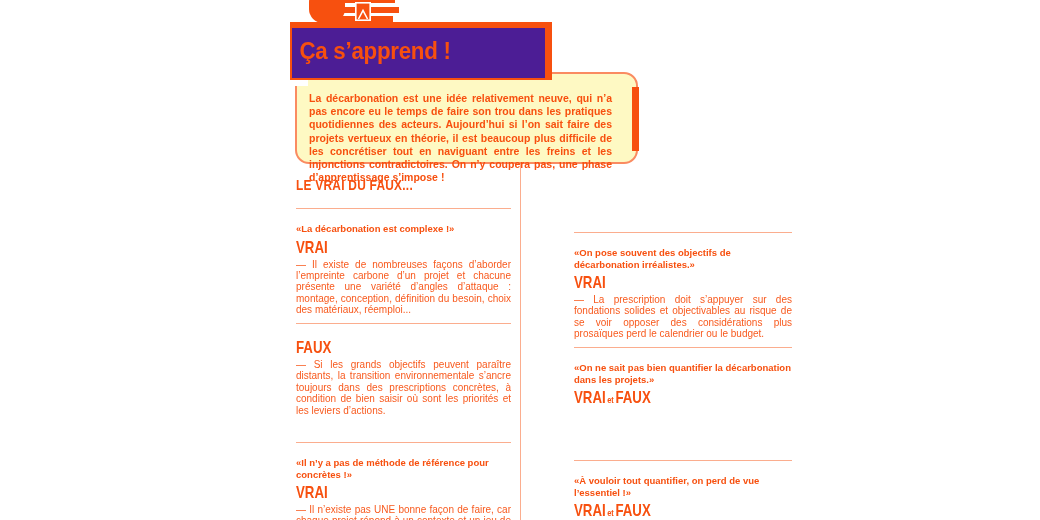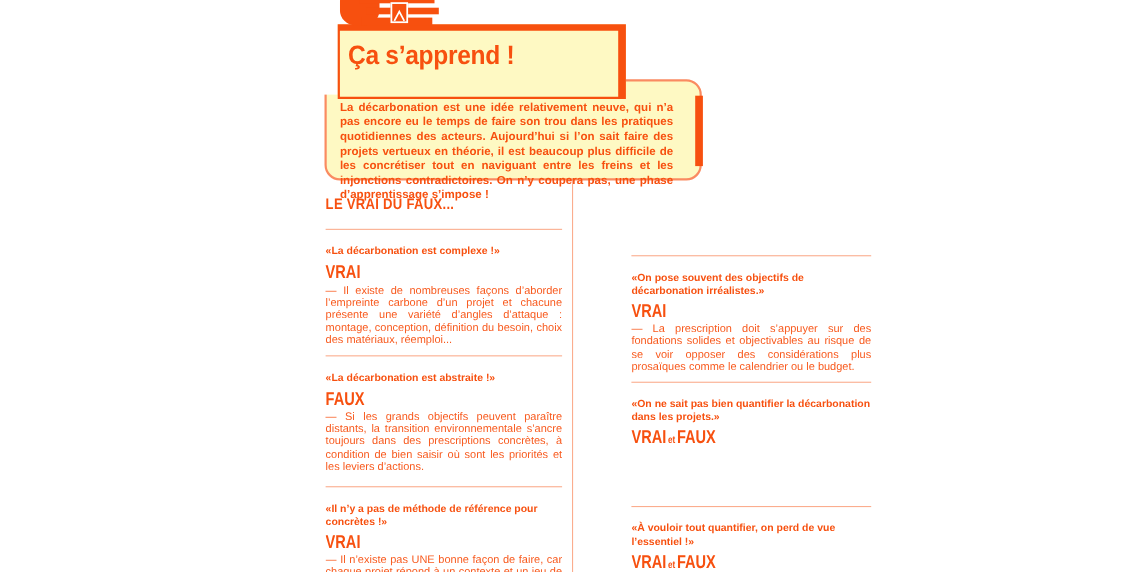--- a/index.html
+++ b/index.html
@@ -7,22 +7,22 @@
   .page {
     position:relative; width:1040px; height:520px; background:#ffffff;
     overflow:hidden; font-family:"Liberation Sans", sans-serif; margin:0 auto;
   }
 
   
   .book-icon { position:absolute; left:309px; top:0; width:90px; height:23px; z-index:4; }
 
   
   .title-box {
-    position:absolute; left:307px; top:22px; width:262px; height:68px;
-    background:#fef9c3; z-index:3;
+    position:absolute; left:290px; top:22px; width:262px; height:58px;
+    background:#4c1d95; z-index:3;
     border-top:6px solid #F7500F; border-right:7px solid #F7500F;
     border-left:2px solid #F7500F; border-bottom:2px solid #F7500F;
   }
   .title-text {
     color:#F7500F; font-weight:bold; font-size:24px; letter-spacing:-0.3px;
     white-space:nowrap; transform:scaleX(0.93); transform-origin:left top;
     padding:9px 0 0 8px;
   }
 
   
@@ -107,35 +107,34 @@
 
   <div class="section-heading">LE VRAI DU FAUX...</div>
 
   <div class="qa-block col-left b-l1">
     <div class="qa-question">«La décarbonation est complexe !»</div>
     <div class="qa-verdict"><span class="v-big">VRAI</span></div>
     <div class="qa-body">— Il existe de nombreuses façons d’aborder l’empreinte carbone d’un projet et chacune présente une variété d’angles d’attaque : montage, conception, définition du besoin, choix des matériaux, réemploi...</div>
   </div>
 
   <div class="qa-block col-left b-l2">
-    <div class="qa-question">«La décarbonation est abstraite !»</div>
     <div class="qa-verdict"><span class="v-big">FAUX</span></div>
     <div class="qa-body">— Si les grands objectifs peuvent paraître distants, la transition environnementale s’ancre toujours dans des prescriptions concrètes, à condition de bien saisir où sont les priorités et les leviers d’actions.</div>
   </div>
 
   <div class="qa-block col-left b-l3">
     <div class="qa-question">«Il n’y a pas de méthode de référence pour concrètes !»</div>
     <div class="qa-verdict"><span class="v-big">VRAI</span></div>
     <div class="qa-body">— Il n’existe pas UNE bonne façon de faire, car chaque projet répond à un contexte et un jeu de contraintes bien distinct. Même le cadre</div>
   </div>
 
   <div class="qa-block col-right b-r1">
     <div class="qa-question">«On pose souvent des objectifs de décarbonation irréalistes.»</div>
     <div class="qa-verdict"><span class="v-big">VRAI</span></div>
-    <div class="qa-body">— La prescription doit s’appuyer sur des fondations solides et objectivables au risque de se voir opposer des considérations plus prosaïques comme le calendrier ou le budget.</div>
+    <div class="qa-body">— La prescription doit s’appuyer sur des fondations solides et objectivables au risque de se voir opposer des considérations plus prosaïques perd le calendrier ou le budget.</div>
   </div>
 
   <div class="qa-block col-right b-r2">
     <div class="qa-question">«On ne sait pas bien quantifier la décarbonation dans les projets.»</div>
     <div class="qa-verdict"><span class="v-big">VRAI</span><span class="v-mid">et</span><span class="v-big">FAUX</span></div>
   </div>
 
   <div class="qa-block col-right b-r3">
     <div class="qa-question">«À vouloir tout quantifier, on perd de vue l’essentiel !»</div>
     <div class="qa-verdict"><span class="v-big">VRAI</span><span class="v-mid">et</span><span class="v-big">FAUX</span></div>

